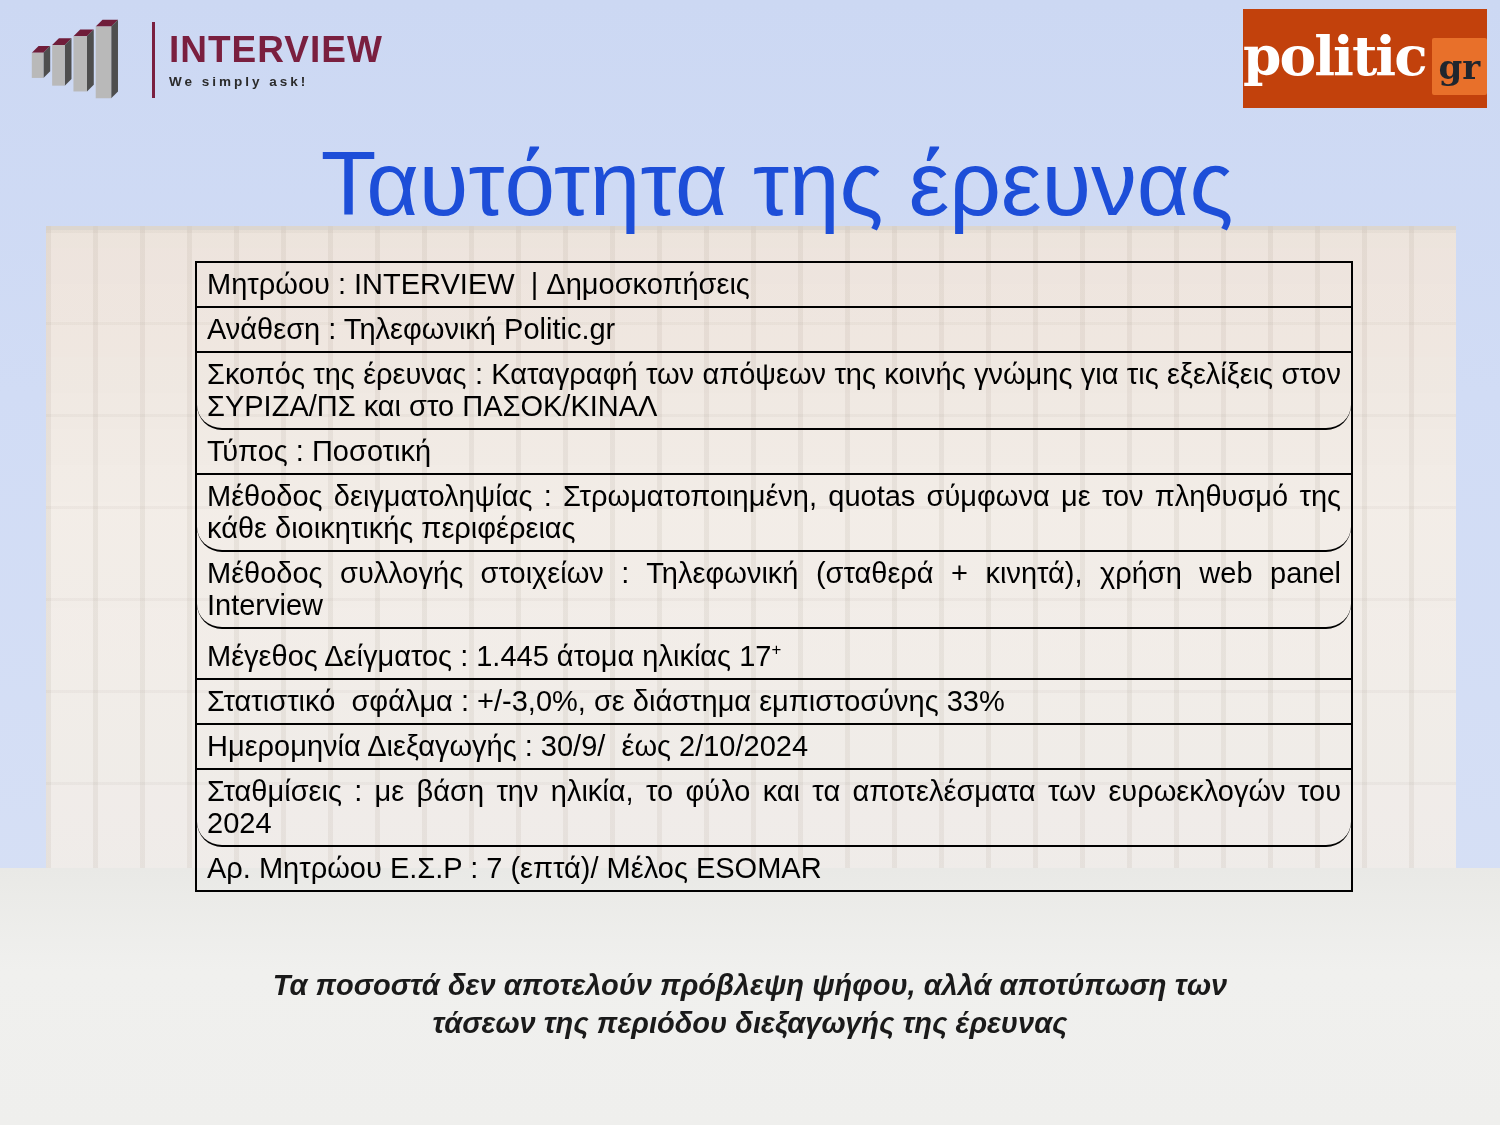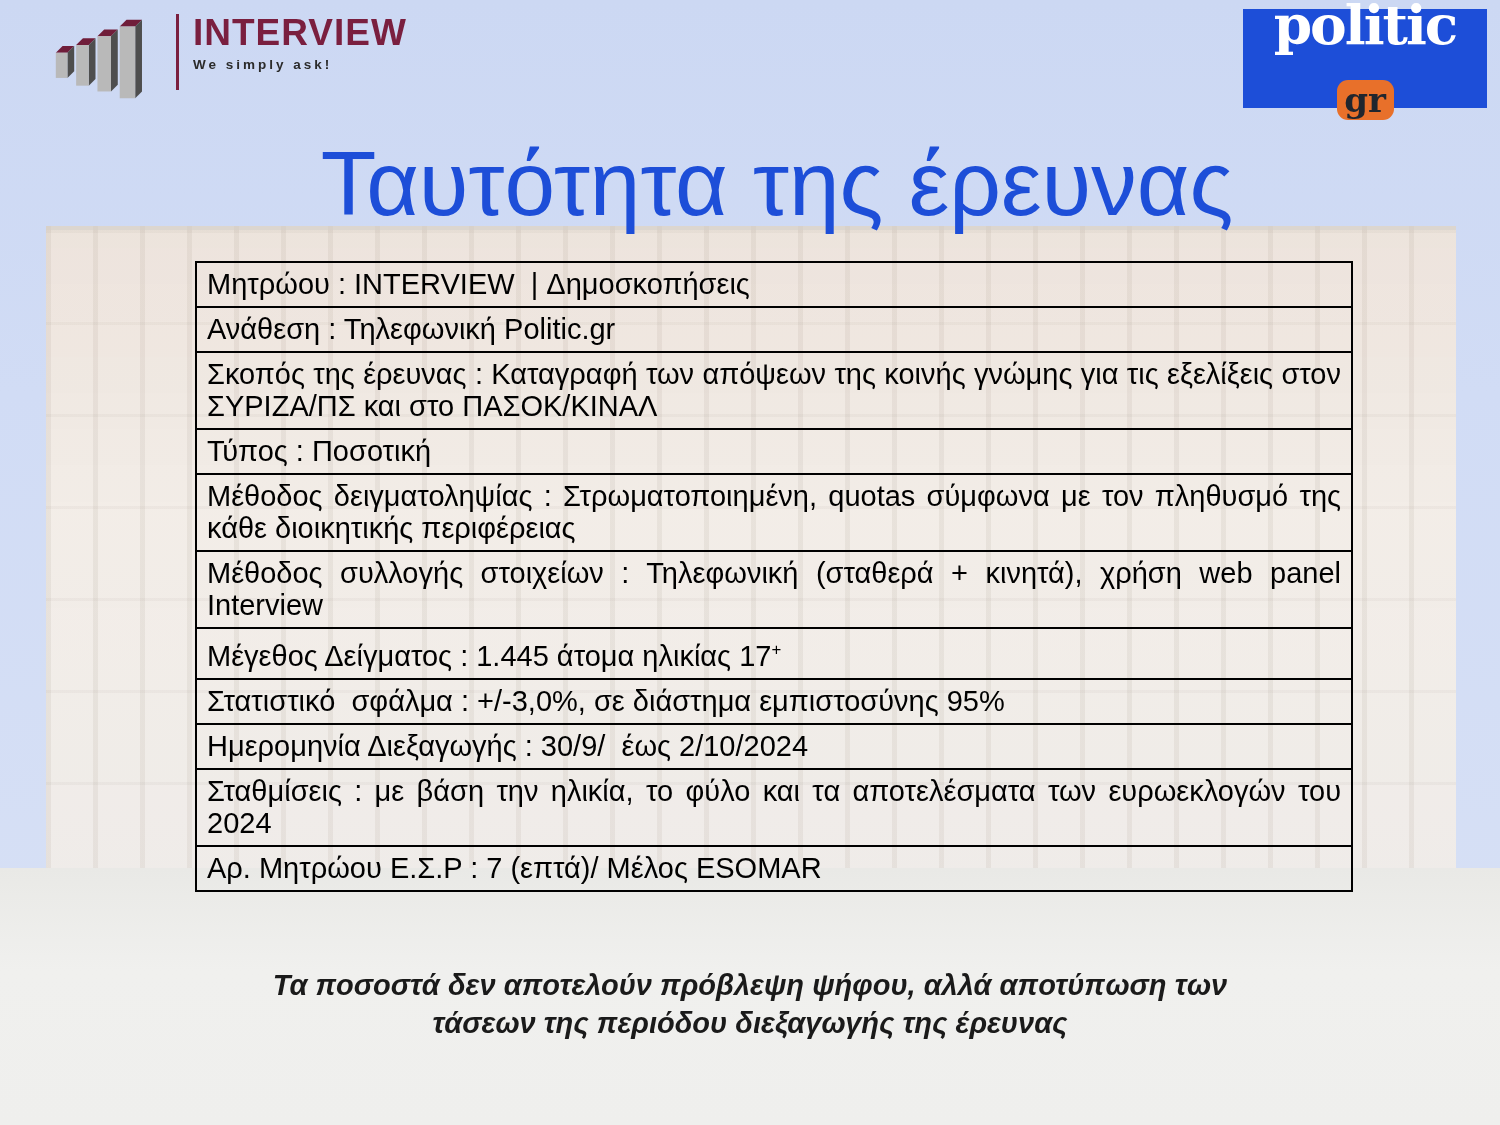--- a/index.html
+++ b/index.html
@@ -25,39 +25,39 @@
       linear-gradient(180deg, rgba(238,228,219,0.96) 0%, rgba(245,238,231,0.93) 45%, rgba(241,237,232,0.92) 100%);
     border-top:4px solid rgba(205,196,186,0.55);
   }
   .bg-plaza {
     position:absolute; left:0; right:0; top:868px; bottom:0;
     background:linear-gradient(180deg,#e9e9e6 0%, #f0f0ee 40%, #efefed 100%);
   }
 
   
   .logo-interview {
-    position:absolute; left:52px; top:14px; height:92px; z-index:2;
-    display:flex; align-items:flex-start;
+    position:absolute; left:28px; top:14px; height:92px; z-index:2;
+    display:flex; align-items:center;
   }
   .logo-bars { width:118px; height:92px; }
   .logo-divider { width:3px; height:76px; background:#7a1f3f; margin:0 14px 0 6px; }
   .logo-word { font-size:37px; font-weight:bold; letter-spacing:1px; color:#7a1f3f; line-height:1.05; }
   .logo-tagline { font-size:13.5px; font-weight:bold; letter-spacing:3px; color:#2b2b2b; margin-top:4px; }
 
   
   .logo-politic {
     position:absolute; right:13px; top:9px; width:244px; height:99px; z-index:2;
-    background:#1d4ed8; display:flex; align-items:center; justify-content:center; gap:6px;flex-direction:column;
+    background:#c2410c; display:flex; align-items:center; justify-content:center; gap:6px;
   }
   .politic-word {
     font-family:"DejaVu Serif", serif; font-weight:bold; color:#fff;
     font-size:55px; letter-spacing:-2px; line-height:1; padding-bottom:6px;
   }
   .politic-gr {
-    width:57px; height:57px; background:#e8702a; border-radius:11px;
+    width:57px; height:57px; background:#e8702a; border-radius:2px;
     display:flex; align-items:center; justify-content:center;
     font-family:"DejaVu Serif", serif; font-weight:bold; font-size:34px; color:#20262e;
     margin-top:16px;
   }
 
   
   .page-title {
     position:absolute; left:54px; right:0; top:134px; z-index:1;
     text-align:center; font-size:91px; font-weight:400; line-height:1.1; color:#1d4ed8;
   }
@@ -67,21 +67,21 @@
     position:absolute; left:195px; top:261px; width:1158px; z-index:1;
     border:2px solid #000;
   }
   .id-row {
     border-bottom:2px solid #000;
     padding:5px 10px 6px 10px;
     font-size:29px; line-height:32px;
     white-space:pre-wrap;
   }
   .id-row:last-child { border-bottom:none;border-radius:11px; }
-  .id-row.justify { text-align:justify; }
+  .id-row.justify { text-align:justify;border-radius:25px; }
   .id-row sup { font-size:58%; vertical-align:super; }
 
   
   .footer-note {
     position:absolute; left:0; right:0; top:966px; z-index:1;
     text-align:center; font-weight:bold; font-style:italic;
     font-size:29px; line-height:38px; color:#1a1a1a;
   }
 </style>
 </head>
@@ -129,21 +129,21 @@
   <h1 class="page-title">Ταυτότητα της έρευνας</h1>
 
   <div class="id-table">
     <div class="id-row"><span>Μητρώου : INTERVIEW  | Δημοσκοπήσεις</span></div>
     <div class="id-row"><span>Ανάθεση : Τηλεφωνική Politic.gr</span></div>
     <div class="id-row justify"><span>Σκοπός της έρευνας : Καταγραφή των απόψεων της κοινής γνώμης για τις εξελίξεις στον ΣΥΡΙΖΑ/ΠΣ και στο ΠΑΣΟΚ/ΚΙΝΑΛ</span></div>
     <div class="id-row"><span>Τύπος : Ποσοτική</span></div>
     <div class="id-row justify"><span>Μέθοδος δειγματοληψίας : Στρωματοποιημένη, quotas σύμφωνα με τον πληθυσμό της κάθε διοικητικής περιφέρειας</span></div>
     <div class="id-row justify"><span>Μέθοδος συλλογής στοιχείων : Τηλεφωνική (σταθερά + κινητά), χρήση web panel Interview</span></div>
     <div class="id-row"><span>Μέγεθος Δείγματος : 1.445 άτομα ηλικίας 17</span><sup>+</sup></div>
-    <div class="id-row"><span>Στατιστικό  σφάλμα : +/-3,0%, σε διάστημα εμπιστοσύνης 95%</span></div>
+    <div class="id-row"><span>Στατιστικό  σφάλμα : +/-3,0%, σε διάστημα εμπιστοσύνης 33%</span></div>
     <div class="id-row"><span>Ημερομηνία Διεξαγωγής : 30/9/  έως 2/10/2024</span></div>
     <div class="id-row justify"><span>Σταθμίσεις : με βάση την ηλικία, το φύλο και τα αποτελέσματα των ευρωεκλογών του 2024</span></div>
     <div class="id-row"><span>Αρ. Μητρώου Ε.Σ.Ρ : 7 (επτά)/ Μέλος ESOMAR</span></div>
   </div>
 
   <div class="footer-note">
     <div>Τα ποσοστά δεν αποτελούν πρόβλεψη ψήφου, αλλά αποτύπωση των</div>
     <div>τάσεων της περιόδου διεξαγωγής της έρευνας</div>
   </div>
 

